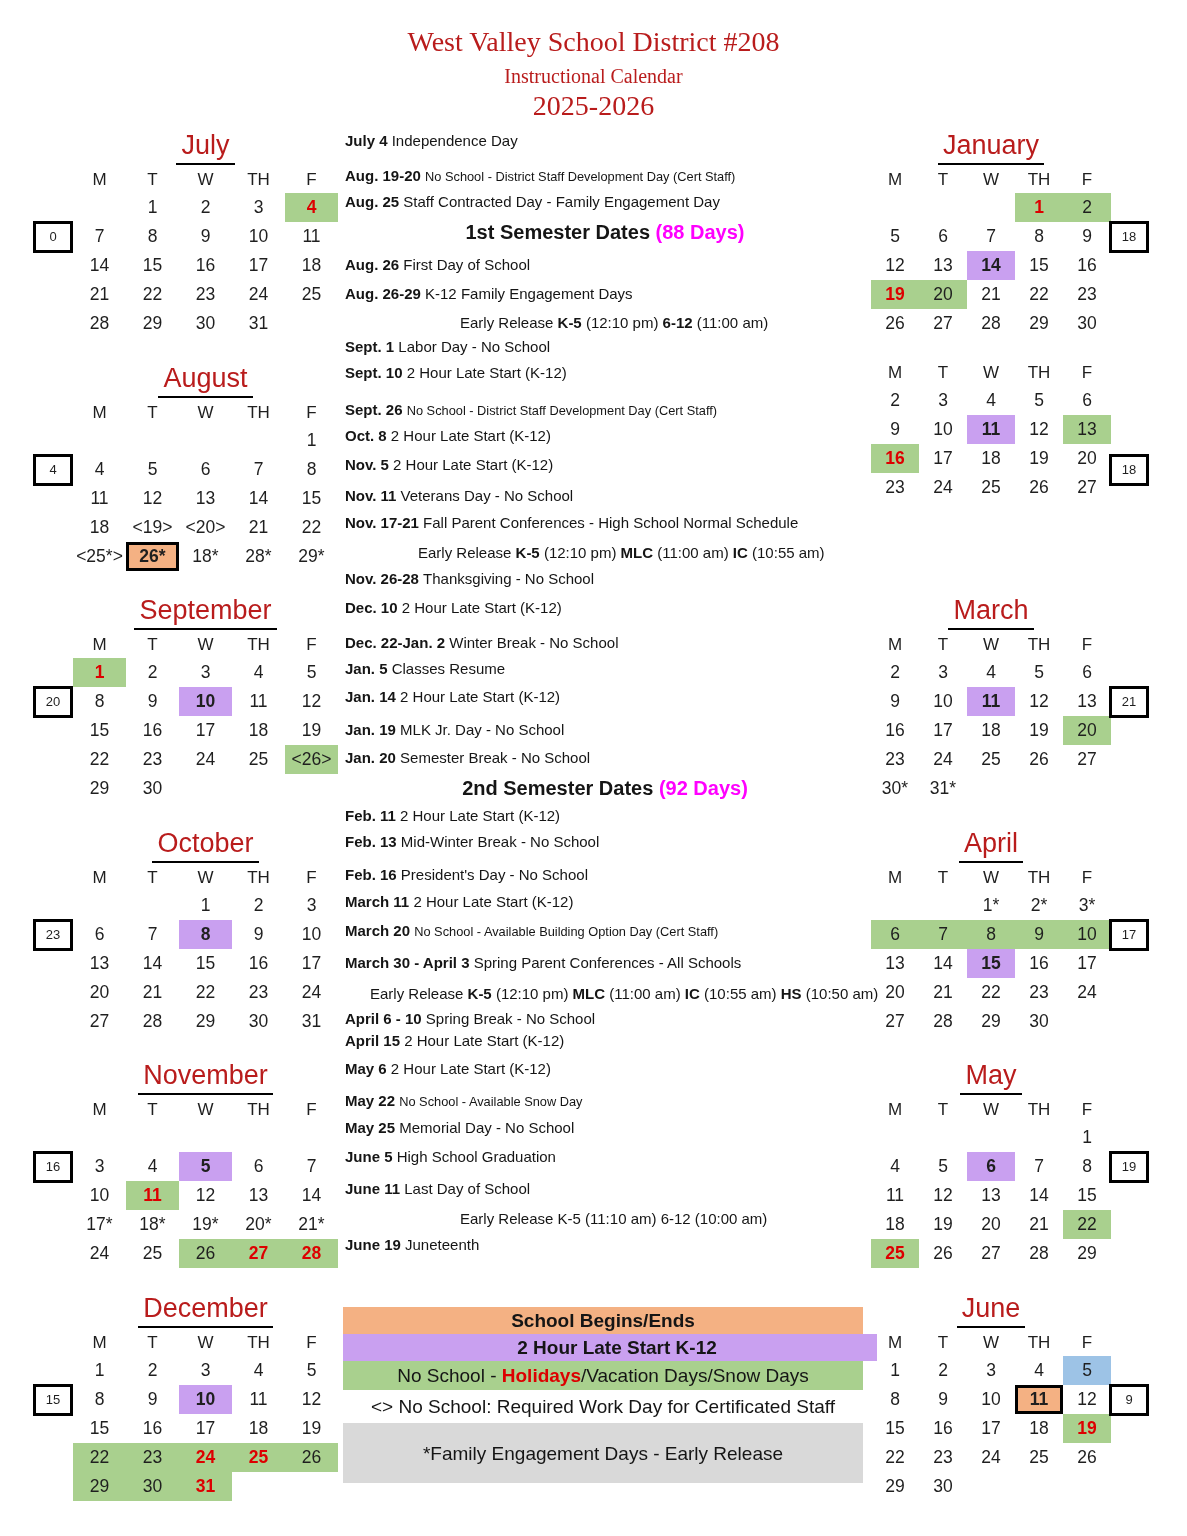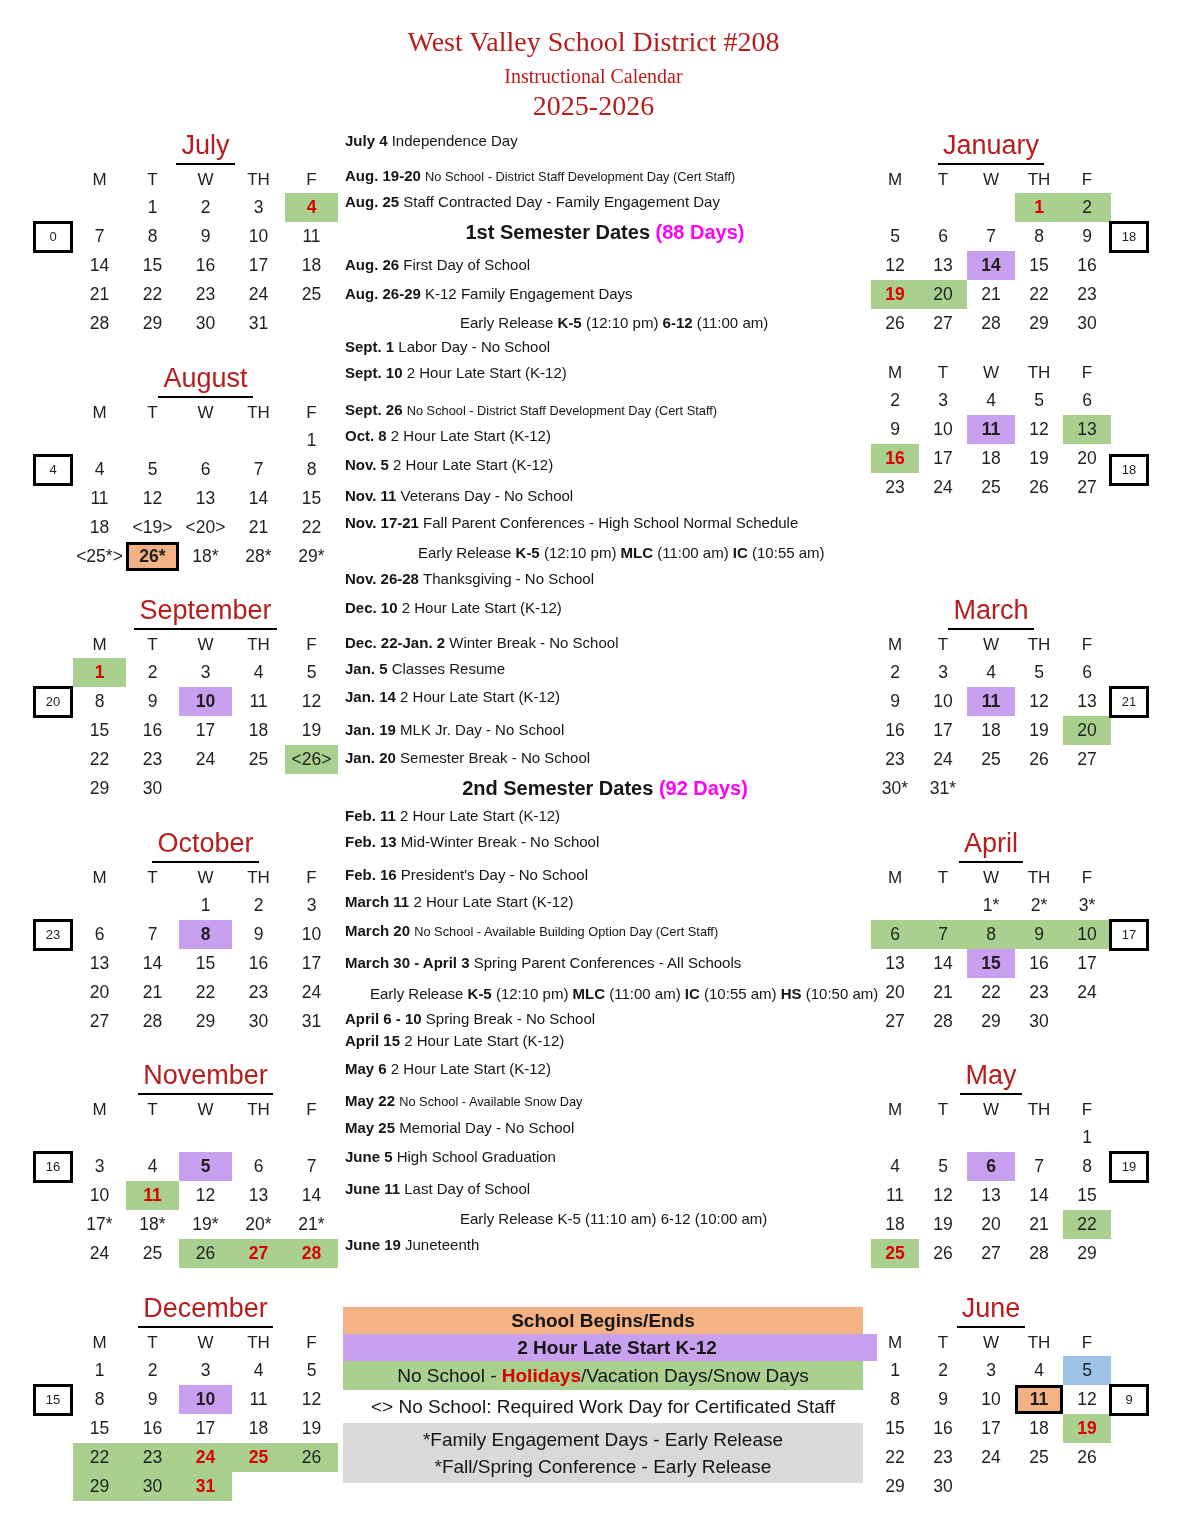--- a/index.html
+++ b/index.html
@@ -658,15 +658,14 @@
       <div class="bandline"><span class="b">2 Hour Late Start K-12</span></div>
     </div>
     <div class="band bg-green" style="top: 1361px; height: 29px; left: 343px; width: 520px;">
       <div class="bandline"><span>No School - </span><span class="b redtxt">Holidays</span><span>/Vacation Days/Snow Days</span></div>
     </div>
     <div class="band bg-none" style="top: 1392px; height: 28px; left: 343px; width: 520px;">
       <div class="bandline"><span>&lt;&gt; No School: Required Work Day for Certificated Staff</span></div>
     </div>
     <div class="band bg-gray" style="top: 1423px; height: 60px; left: 343px; width: 520px;">
       <div class="bandline"><span>*Family Engagement Days - Early Release</span></div>
-      <div class="bandline"><span>*Fall/Spring Conference - Early Release</span></div>
     </div>
   </div>
 
 </body></html>

